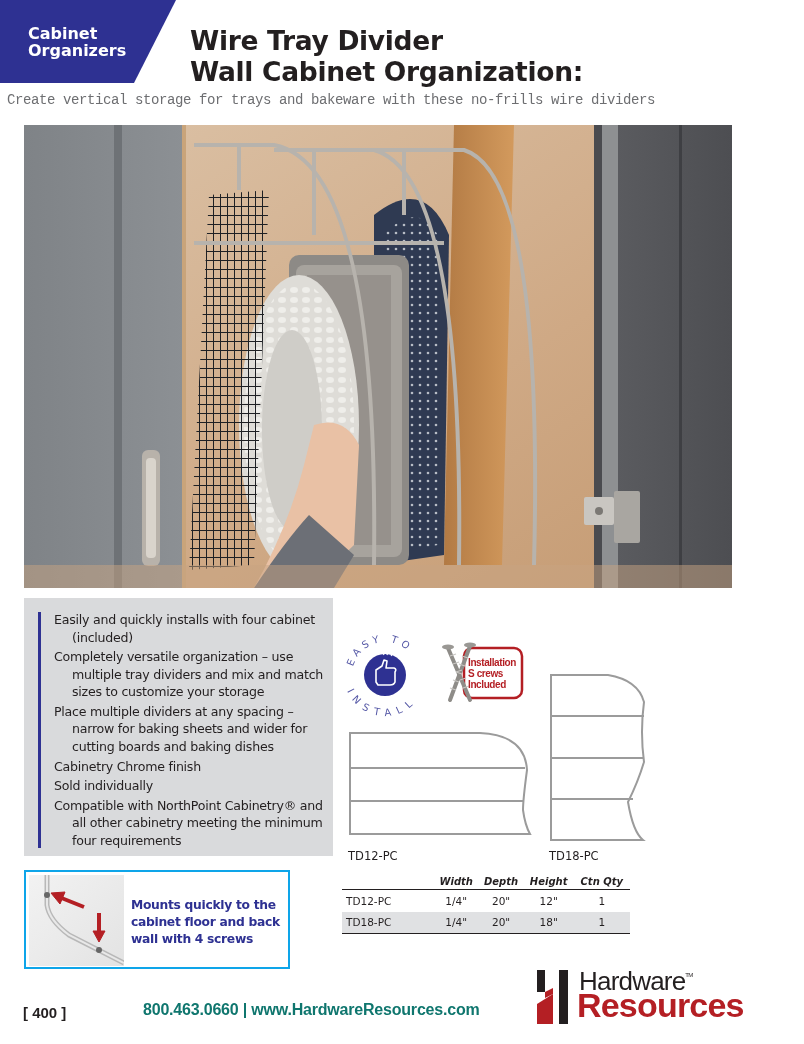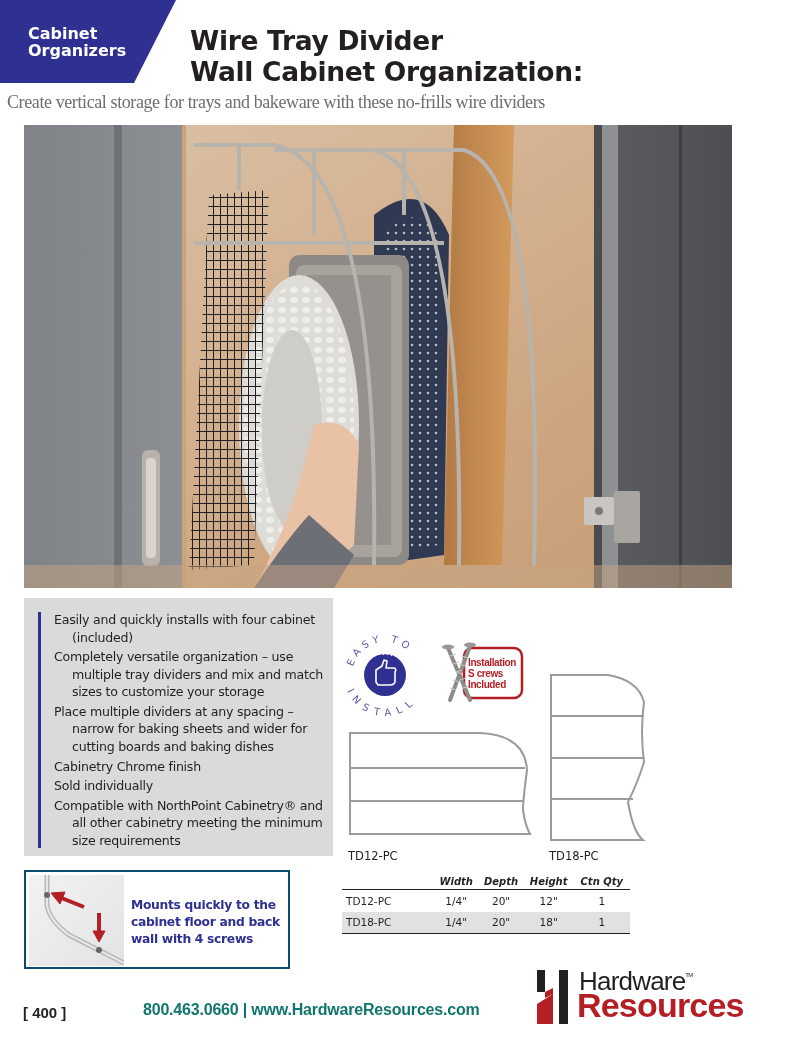--- a/index.html
+++ b/index.html
@@ -4,21 +4,21 @@
 <style>
   * { box-sizing: border-box; margin: 0; padding: 0; }
   html, body { width: 804px; height: 1044px; background: #ffffff; overflow: hidden; }
   body { position: relative; font-family: "Liberation Sans", "DejaVu Sans", sans-serif; color: #231f20; }
 
   
   .cat-tab { position: absolute; left: 0; top: 0; width: 180px; height: 63px; }
   .cat-tab svg { position: absolute; left: 0; top: 0; }
   .cat-label { position: absolute; left: 28px; top: 25px; color: #ffffff; font-weight: 700; font-size: 16px; line-height: 17px; font-family: "DejaVu Sans", sans-serif; }
   .title { position: absolute; left: 190px; top: 25px; font-family: "DejaVu Sans", sans-serif; font-weight: 700; font-size: 26.5px; line-height: 31px; color: #231f20; letter-spacing: -0.3px; }
-  .subtitle { position: absolute; left: 7px; top: 92px; font-family: Liberation Serif, serif; font-weight: 300; font-size: 18px; color: #6d6e71; letter-spacing: -0.4px; white-space: nowrap; }
+  .subtitle { position: absolute; left: 7px; top: 92px; font-family: Liberation Mono, monospace; font-weight: 300; font-size: 14px; color: #6d6e71; letter-spacing: -0.4px; white-space: nowrap; }
 
   
   .photo { position: absolute; left: 24px; top: 125px; width: 708px; height: 463px; overflow: hidden; background: #d7c0a6; }
   .photo svg { display: block; }
 
   
   .features { position: absolute; left: 24px; top: 598px; width: 309px; height: 258px; background: #d9dadc; }
   .features .bar { position: absolute; left: 14px; top: 14px; width: 3px; height: 236px; background: #2e3192; }
   .features ul { position: absolute; left: 30px; top: 13px; list-style: none; font-family: "DejaVu Sans", sans-serif; font-size: 12.6px; line-height: 17.5px; color: #231f20; letter-spacing: -0.25px; }
   .features li { padding-left: 18px; text-indent: -18px; margin-bottom: 2.2px; }
@@ -37,21 +37,21 @@
 
   
   .spec-table { position: absolute; left: 342px; top: 873px; width: 288px; border-collapse: collapse; font-family: "DejaVu Sans", sans-serif; font-size: 10.5px; color: #231f20; }
   .spec-table th { font-style: italic; font-weight: 700; font-size: 10px; text-align: center; padding: 3px 0 2px; border-bottom: 1.5px solid #231f20; }
   .spec-table td { text-align: center; height: 22px; }
   .spec-table td:first-child { text-align: left; padding-left: 4px; }
   .spec-table tr.alt td { background: #e0e1e3; }
   .spec-table tr.last td { border-bottom: 1.5px solid #231f20; }
 
   
-  .mount-box { position: absolute; left: 24px; top: 870px; width: 266px; height: 99px; border: 2px solid #0c4a6e; background: #ffffff; }
+  .mount-box { position: absolute; left: 24px; top: 870px; width: 266px; height: 99px; border: 2px solid #0ea5e9; background: #ffffff; }
   .mount-img { position: absolute; left: 3px; top: 3px; width: 95px; height: 91px; background: linear-gradient(135deg, #f2f2f2, #e3e3e3); }
   .mount-text { position: absolute; left: 105px; top: 25px; font-family: "DejaVu Sans", sans-serif; font-weight: 700; font-size: 12.3px; line-height: 17px; color: #2e3192; letter-spacing: -0.3px; }
 
   
   .page-num { position: absolute; left: 23px; top: 1004px; font-family: "Liberation Sans", sans-serif; font-weight: 700; font-size: 15px; color: #231f20; }
   .contact { position: absolute; left: 143px; top: 1001px; font-family: "Liberation Sans", sans-serif; font-weight: 700; font-size: 16px; color: #0f766e; letter-spacing: -0.2px; }
   .logo { position: absolute; left: 535px; top: 968px; width: 205px; height: 60px; }
   .logo-mark { position: absolute; left: 0; top: 0; }
   .logo-hw { position: absolute; left: 44px; top: -2px; font-family: "Liberation Sans", sans-serif; font-size: 26px; color: #231f20; letter-spacing: -0.8px; }
   .logo-tm { font-size: 6px; vertical-align: top; position: relative; top: 6px; }
@@ -160,21 +160,21 @@
 </div>
 
 <div class="features">
   <div class="bar"></div>
   <ul>
     <li>Easily and quickly installs with four cabinet (included)</li>
     <li>Completely versatile organization – use multiple tray dividers and mix and match sizes to customize your storage</li>
     <li>Place multiple dividers at any spacing – narrow for baking sheets and wider for cutting boards and baking dishes</li>
     <li>Cabinetry Chrome finish</li>
     <li>Sold individually</li>
-    <li>Compatible with NorthPoint Cabinetry® and all other cabinetry meeting the minimum size requirements</li>
+    <li>Compatible with NorthPoint Cabinetry® and all other cabinetry meeting the minimum four requirements</li>
   </ul>
 </div>
 
 <div class="easy-badge">
   <svg width="90" height="90" viewBox="0 0 90 90">
     <defs>
       <path id="arcTop" d="M12 45 A33 33 0 0 1 78 45"></path>
       <path id="arcBot" d="M12 45 A33 33 0 0 0 78 45"></path>
     </defs>
     <circle cx="45" cy="45" r="21" fill="#2e3192"></circle>

